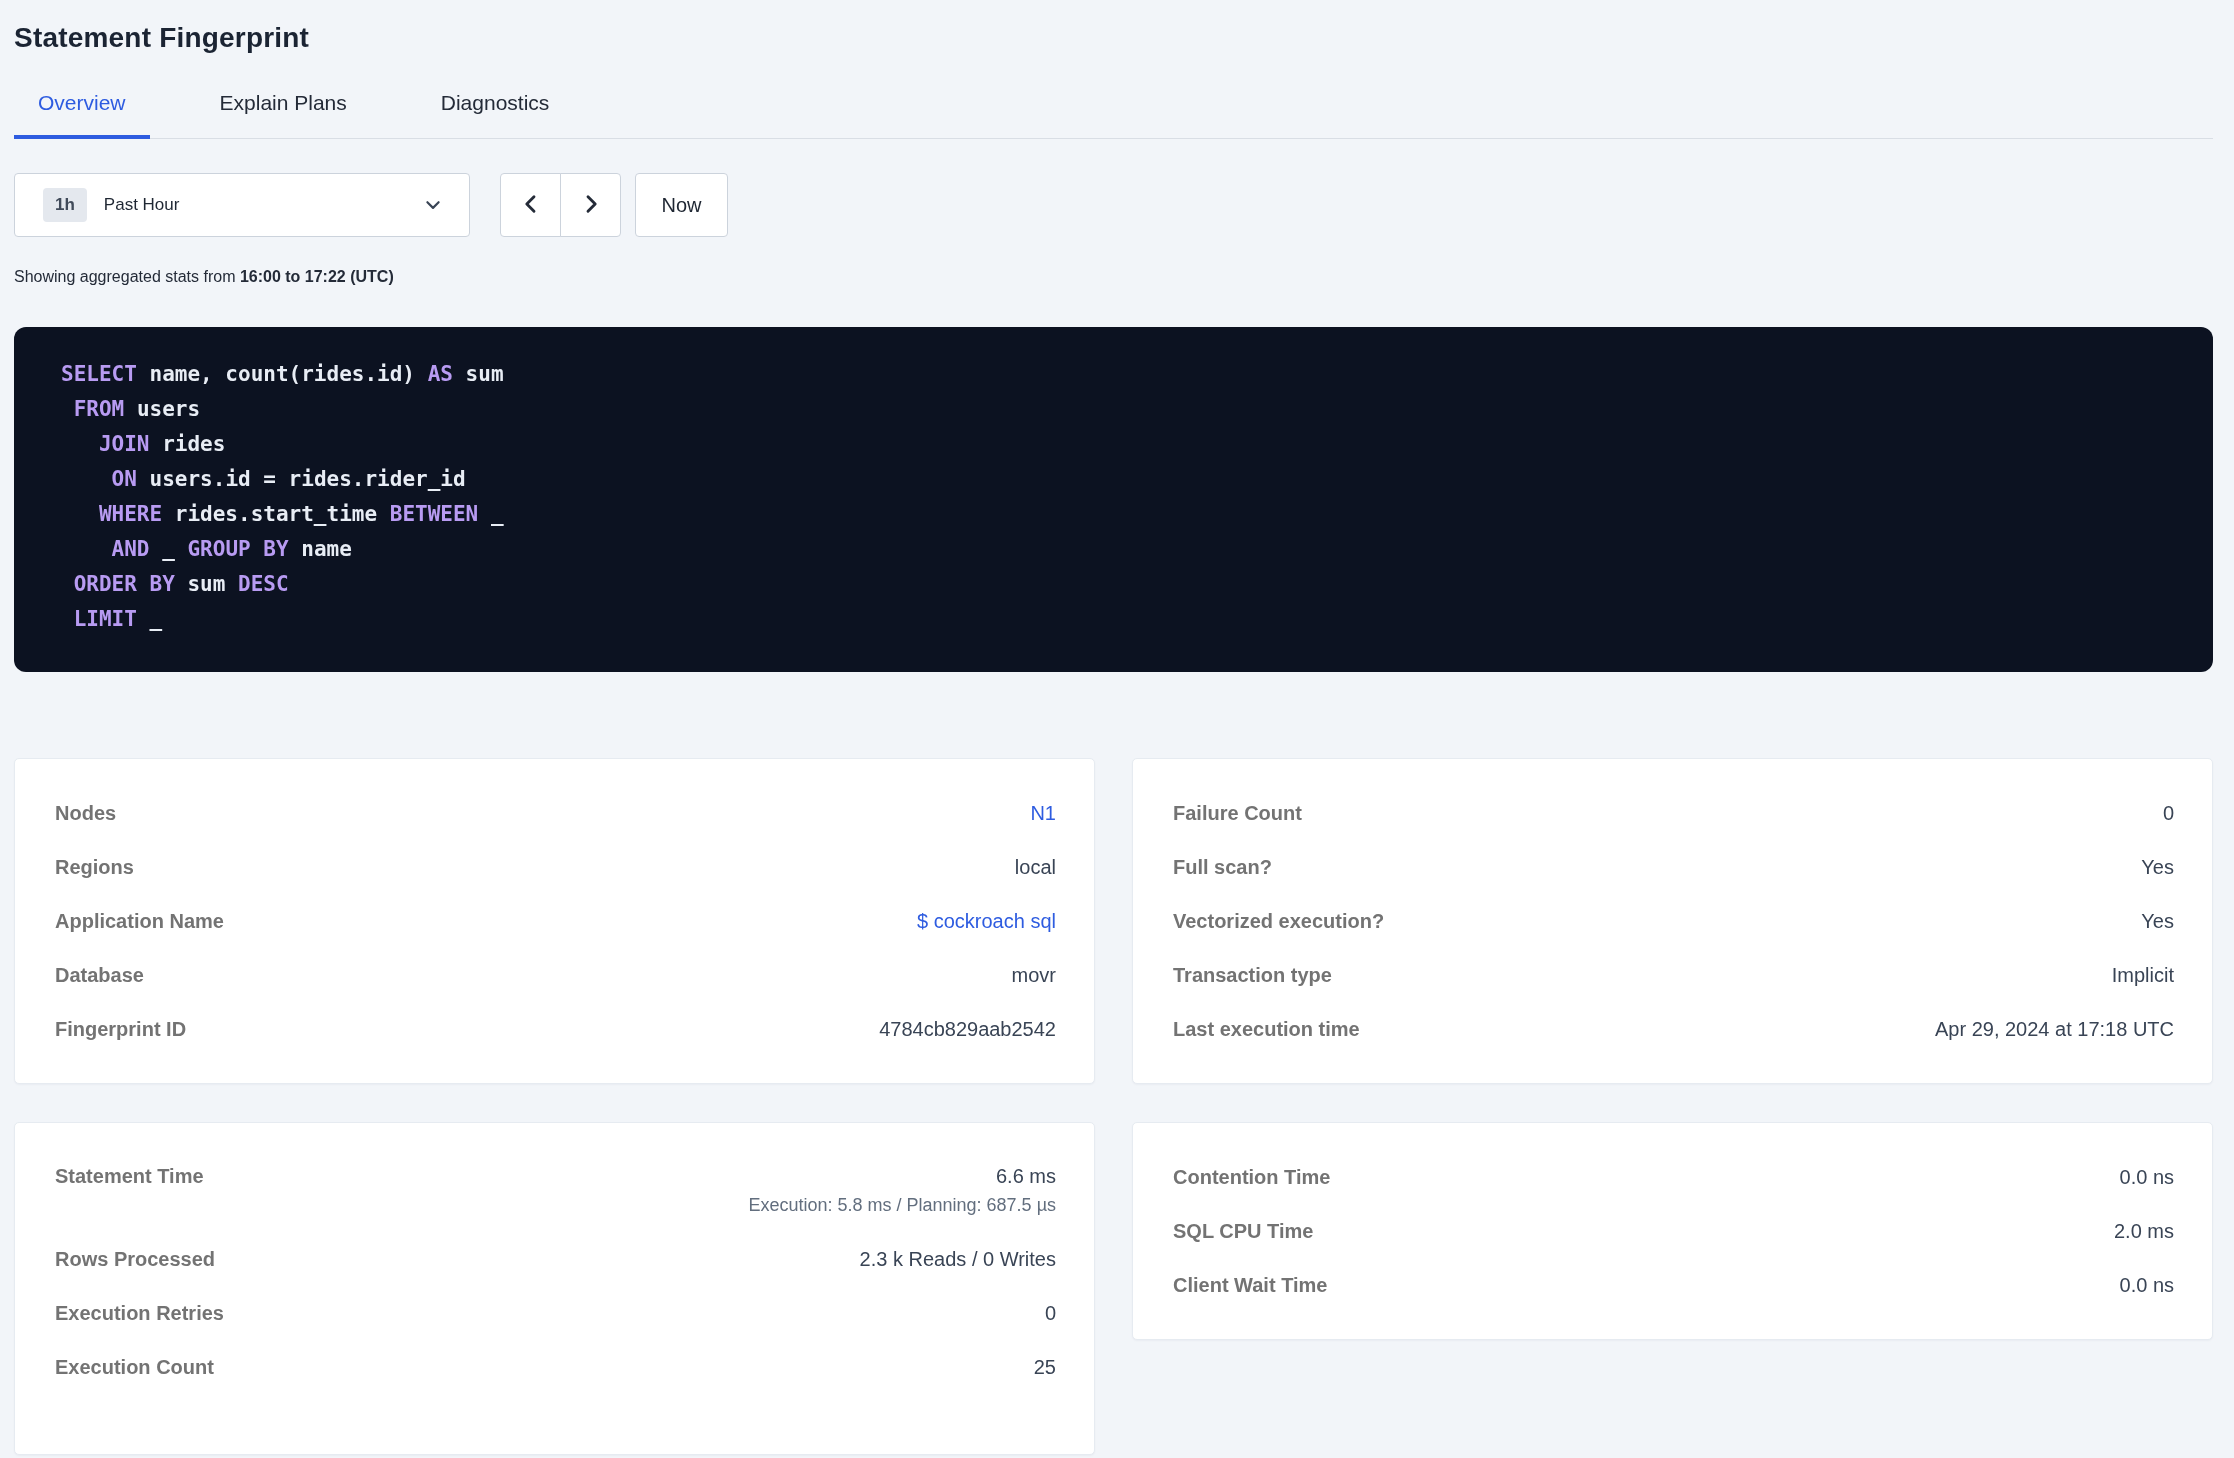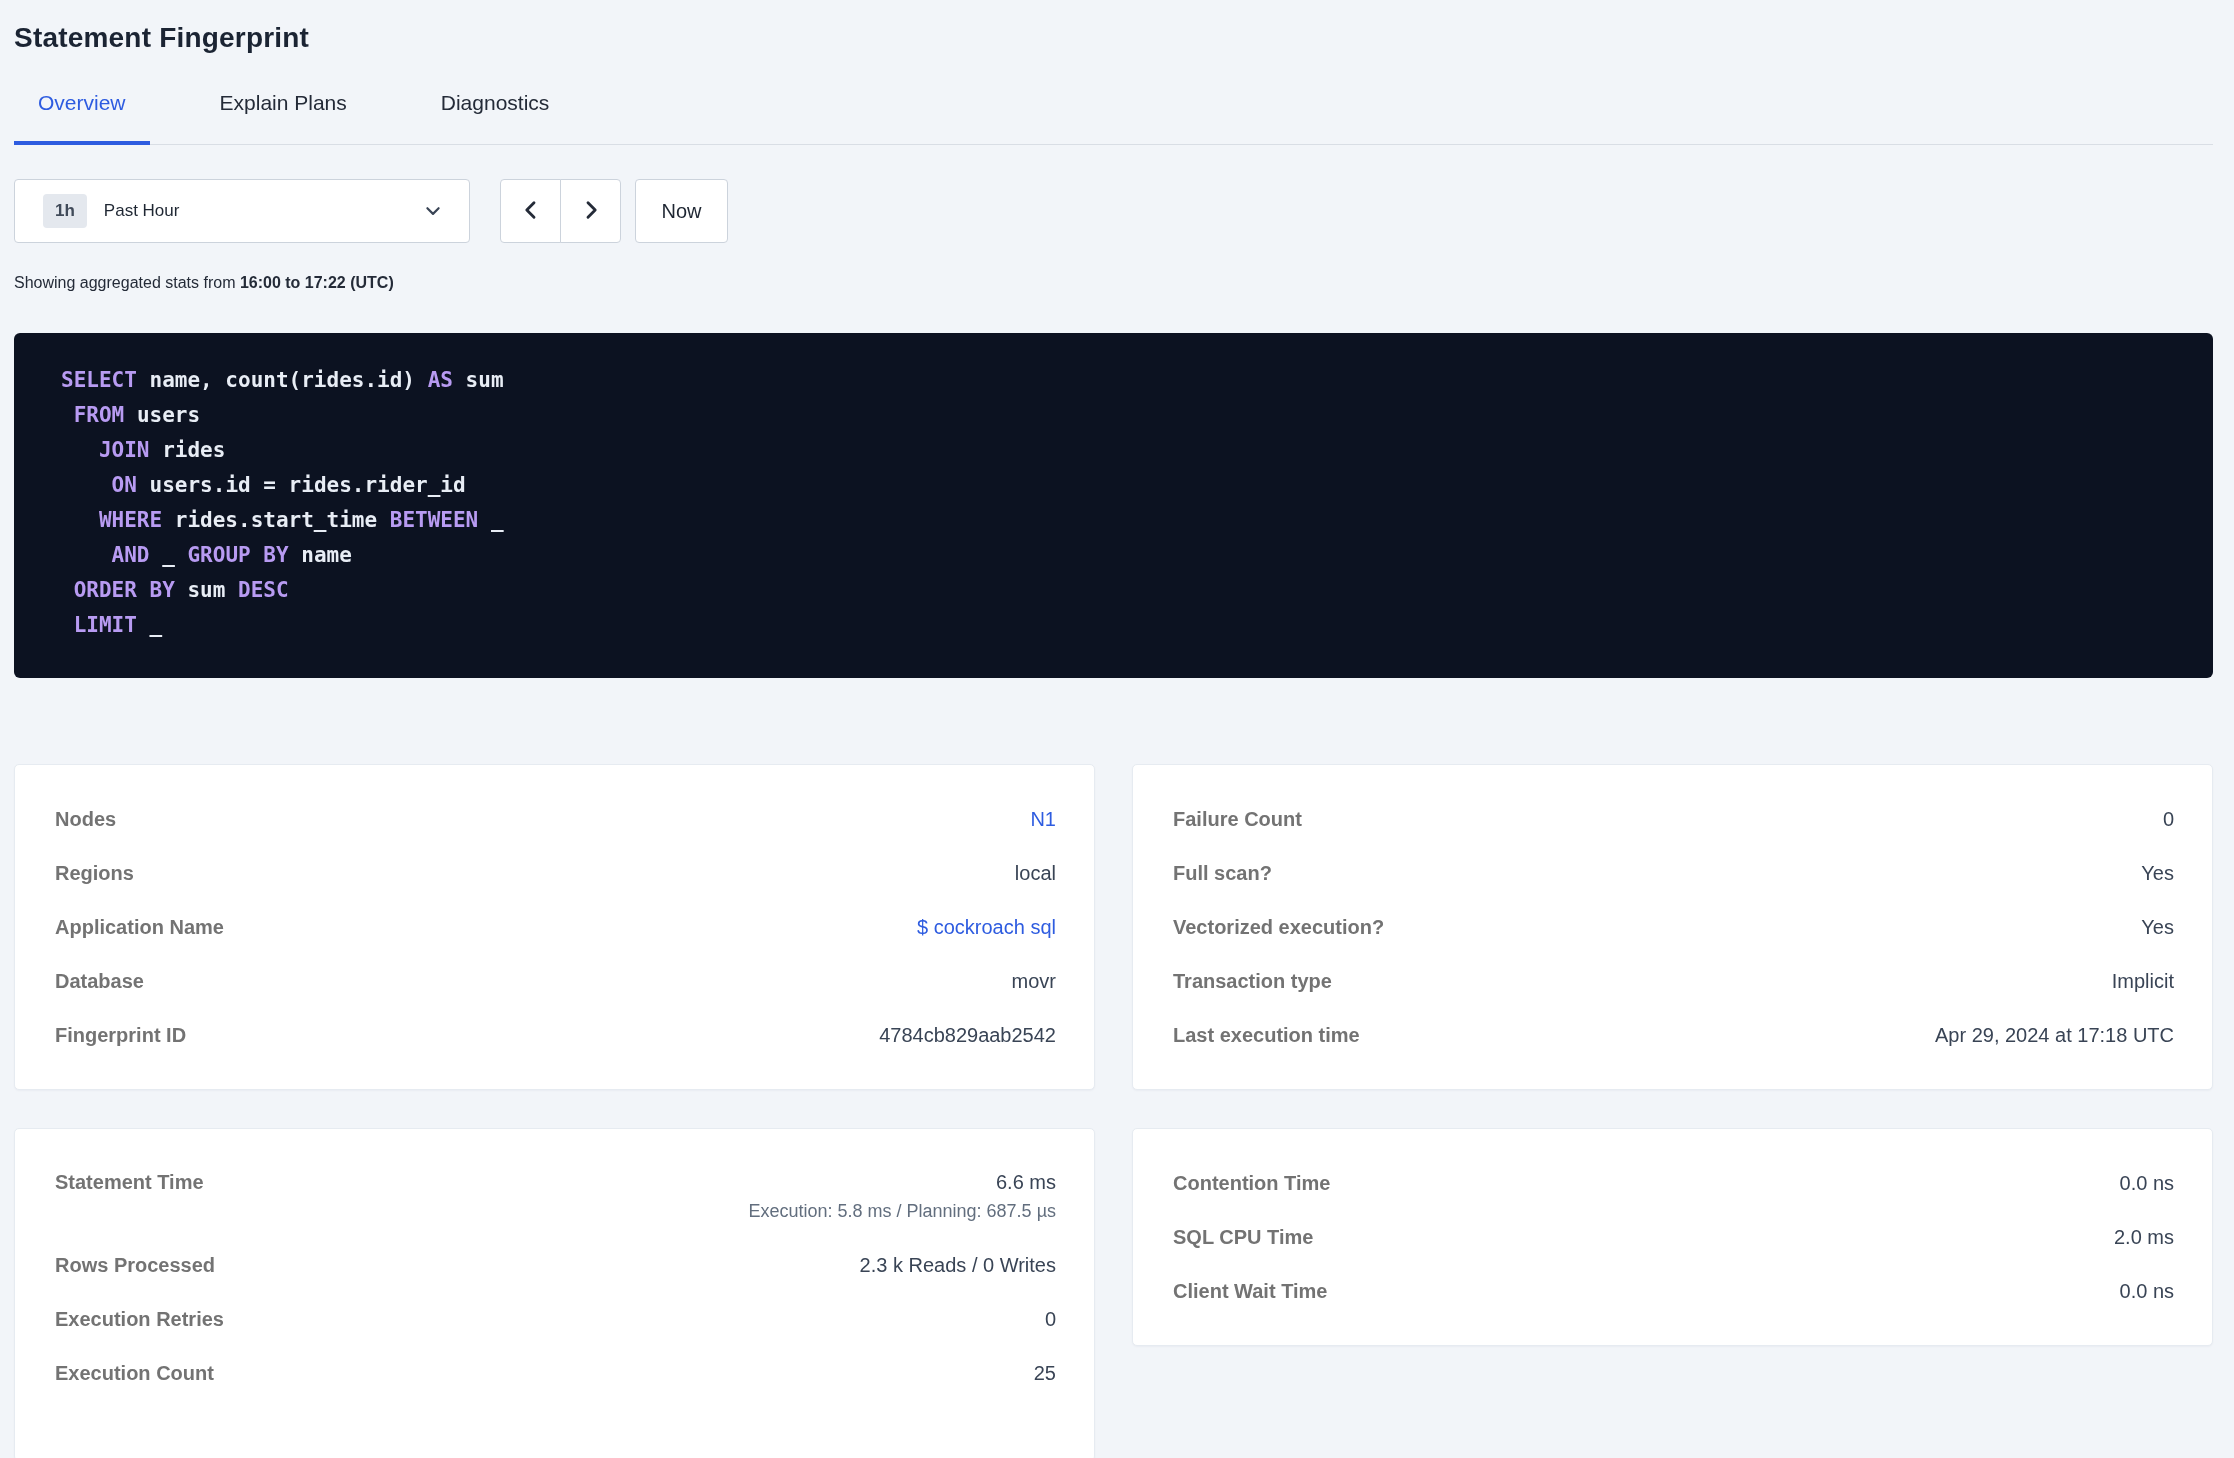--- a/index.html
+++ b/index.html
@@ -27,21 +27,21 @@
     border-bottom: 1px solid #d9dee5;
   }
   .tab {
     background: none;
     border: none;
     cursor: pointer;
     font-family: inherit;
     font-size: 21px;
     line-height: 26px;
     color: #242b38;
-    padding: 0 24px 28px 24px;
+    padding: 0 24px 22px 24px;
     margin-right: 46px;
     position: relative;
   }
   .tab.active { color: var(--accent, #2e5ce0); }
   .tab.active::after {
     content: "";
     position: absolute;
     left: 0; right: 0; bottom: -1px;
     height: 4px;
     background: var(--accent, #2e5ce0);
@@ -93,21 +93,21 @@
   }
 
   
   .stats-line { margin-top: 26px; font-size: 16px; line-height: 28px; color: #242b38; }
   .stats-line strong { font-weight: 700; }
 
   
   .sql-box {
     margin-top: 36px;
     background: var(--sql-background, #0c1221);
-    border-radius: 6px;
+    border-radius: 12px;
     height: 345px;
     padding: 30px 40px 30px 47px;
     overflow: hidden;
   }
   .sql-code { display: block; }
   .sql-line {
     font-family: "DejaVu Sans Mono", monospace;
     font-size: 21px;
     line-height: 35px;
     font-weight: 700;

